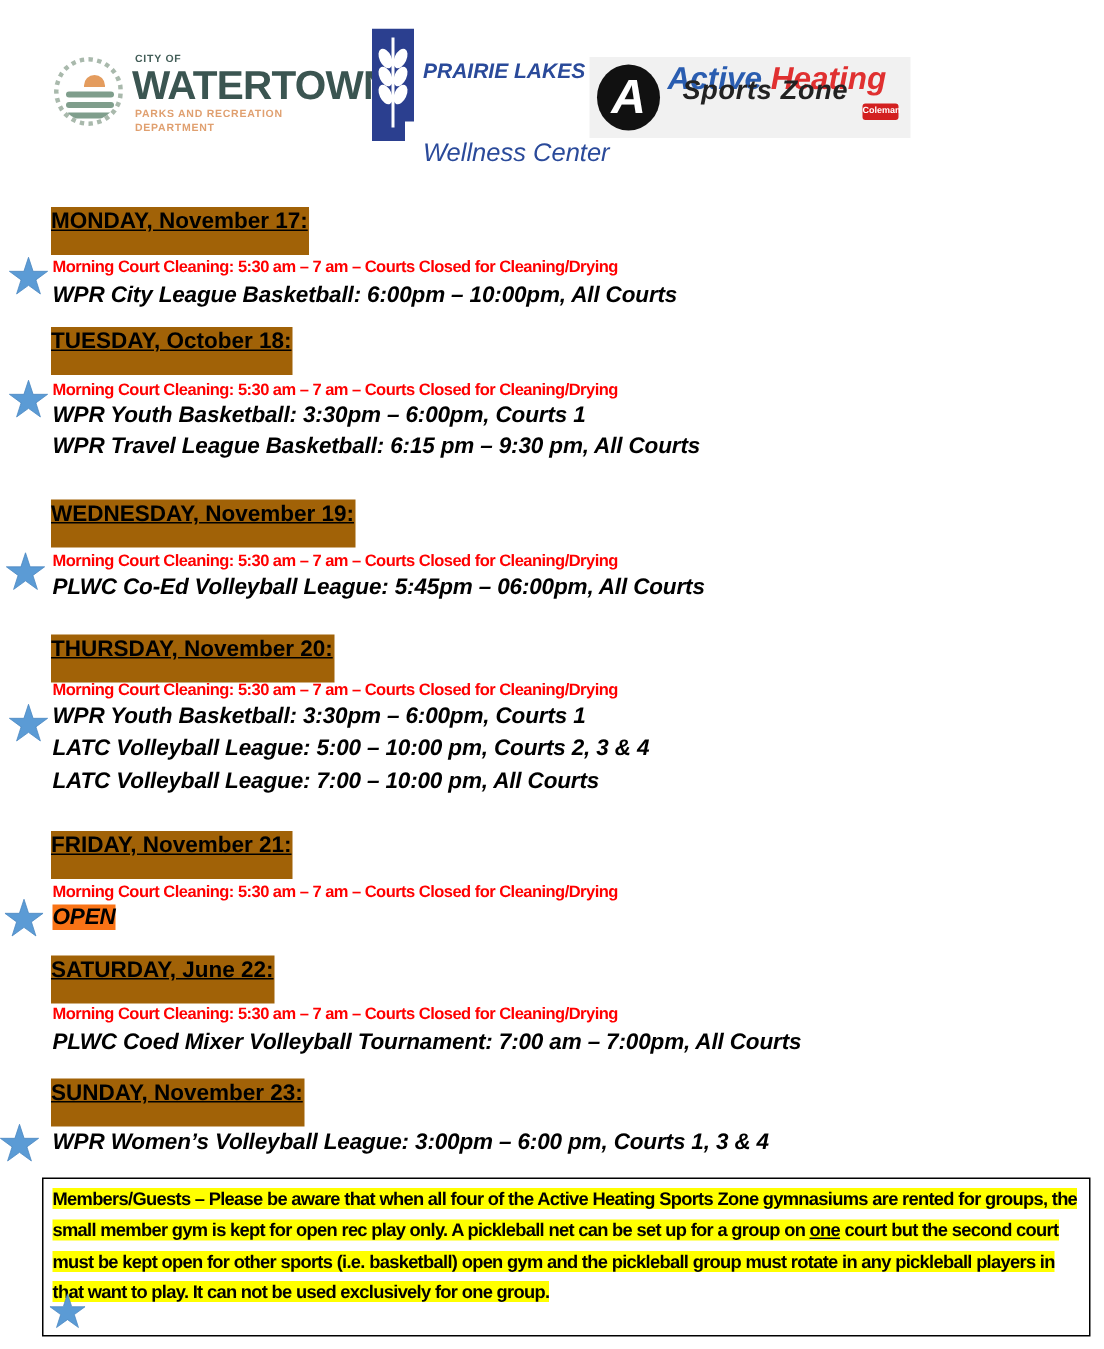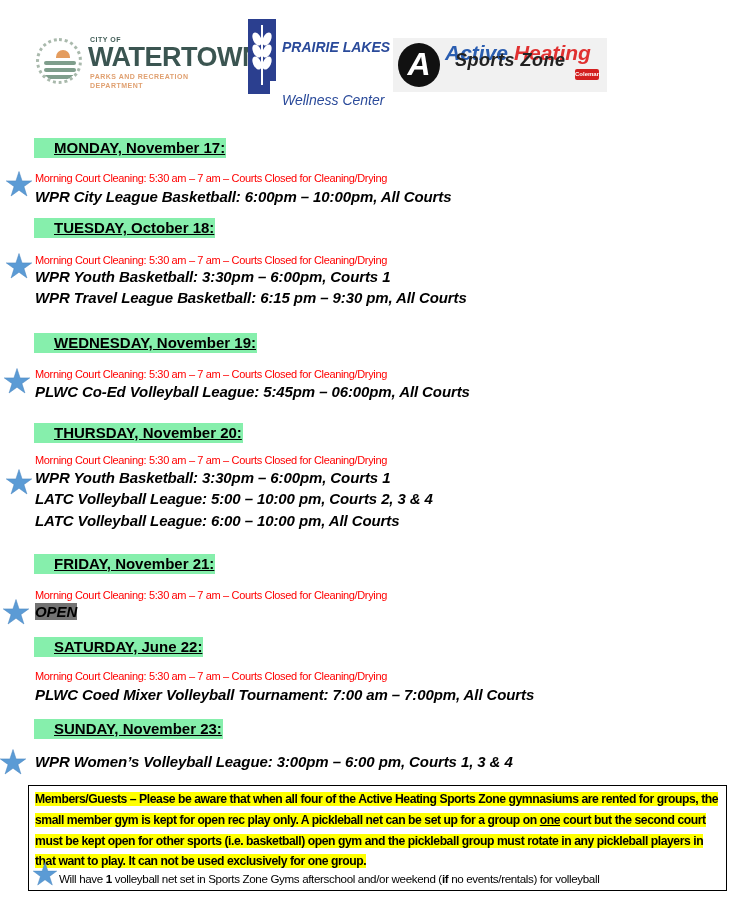--- a/index.html
+++ b/index.html
@@ -16,35 +16,35 @@
              border: 3px dotted #a9b9ac; box-sizing: border-box; background: #fff; overflow: hidden; }
   .wt-sun { position: absolute; left: 17px; top: 9px; width: 14px; height: 8px; background: #e49c5e;
             border-radius: 8px 8px 0 0; }
   .wt-wave { position: absolute; left: 5px; width: 32px; height: 4px; border-radius: 3px; background: #7f9e8c; }
   .wt-small { position: absolute; left: 54px; top: 2px; font-size: 7px; letter-spacing: 0.5px; color: #435e58; font-weight: bold; }
   .wt-big { position: absolute; left: 52px; top: 8px; font-size: 27px; font-weight: bold; color: #3b5551; letter-spacing: -0.5px; line-height: 30px; }
   .wt-sub { position: absolute; left: 54px; font-size: 7px; font-weight: bold; color: #e0a070; letter-spacing: 0.5px; }
 
   .pl-wheat { position: absolute; left: 0; top: 0; width: 28px; height: 75px; }
   .pl-title { position: absolute; left: 34px; top: 20px; font-size: 14px; font-weight: bold; color: #2a4a9a; white-space: nowrap; }
-  .pl-sub { position: absolute; left: 34px; top: 37px; font-size: 14px; color: #2a4a9a; white-space: nowrap; margin-top: 36px; }
+  .pl-sub { position: absolute; left: 34px; top: 37px; font-size: 17px; color: #2a4a9a; white-space: nowrap; margin-top: 36px; }
 
   .ah-circle { position: absolute; left: 5px; top: 5px; width: 42px; height: 44px; border-radius: 50%; background: #111; }
   .ah-a { position: absolute; left: 5px; top: 6px; width: 42px; text-align: center; color: #fff; font-weight: bold; font-size: 32px; line-height: 40px; font-style: italic; }
   .ah-active { position: absolute; left: 52px; top: 3px; font-size: 21px; font-weight: bold; font-style: italic; color: #2a5db0; white-space: nowrap; }
   .ah-heating { color: #e03030; }
   .ah-sports { position: absolute; left: 62px; top: 12px; font-size: 18px; font-weight: bold; font-style: italic; color: #222; white-space: nowrap; letter-spacing: 0.5px; }
   .ah-coleman { position: absolute; left: 182px; top: 31px; width: 24px; height: 11px; background: #d32020; color: #fff; font-size: 6px; line-height: 11px; text-align: center; font-weight: bold; border-radius: 2px; }
 
   
-  .day-header { position: absolute; left: 34px; height: 20px; background: #86efac; font-weight: bold;
-                font-size: 15px; line-height: 20px; text-decoration: underline; white-space: nowrap; padding-right: 1px; padding-left: 20px; }
-  .cleaning { position: absolute; left: 35px; color: #ff0000; font-size: 11px; font-weight: normal; white-space: nowrap; letter-spacing: -0.35px; }
+  .day-header { position: absolute; left: 34px; height: 32px; background: #a16207; font-weight: bold;
+                font-size: 15px; line-height: 20px; text-decoration: underline; white-space: nowrap; padding-right: 1px; }
+  .cleaning { position: absolute; left: 35px; color: #ff0000; font-size: 11px; font-weight: bold; white-space: nowrap; letter-spacing: -0.35px; }
   .event { position: absolute; left: 35px; font-size: 15px; font-weight: bold; white-space: nowrap; letter-spacing: -0.1px; font-style: italic; }
-  .open { background: #737373; }
+  .open { background: #f97316; }
   .star { position: absolute; width: 26px; height: 26px; }
 
   
   .notice { position: absolute; left: 28px; top: 785px; width: 699px; height: 106px; border: 1px solid #000; box-sizing: border-box; }
   .notice-text { position: absolute; left: 6px; top: 3px; width: 690px; font-size: 12.2px; line-height: 20.8px; font-weight: bold; letter-spacing: -0.45px; }
   .notice-text span.hl { background: #ffff00; }
   .notice-foot { position: absolute; left: 30px; top: 86px; font-size: 11.6px; white-space: nowrap; letter-spacing: -0.35px; }
   .notice-star { position: absolute; left: 4px; top: 76px; width: 24px; height: 24px; }
 </style>
 </head>
@@ -119,21 +119,21 @@
 <div class="cleaning" style="top:368px">Morning Court Cleaning: 5:30 am – 7 am – Courts Closed for Cleaning/Drying</div>
 <div class="event" style="top:383px">PLWC Co-Ed Volleyball League: 5:45pm – 06:00pm, All Courts</div>
 
 <div class="day-header" style="top:423px">THURSDAY, November 20:</div>
 <div class="cleaning" style="top:454px">Morning Court Cleaning: 5:30 am – 7 am – Courts Closed for Cleaning/Drying</div>
 <svg class="star" style="left:6px; top:469px">
     <use href="#star-shape"></use>
   </svg>
 <div class="event" style="top:469px">WPR Youth Basketball: 3:30pm – 6:00pm, Courts 1</div>
 <div class="event" style="top:490px">LATC Volleyball League: 5:00 – 10:00 pm, Courts 2, 3 &amp; 4</div>
-<div class="event" style="top:512px">LATC Volleyball League: 6:00 – 10:00 pm, All Courts</div>
+<div class="event" style="top:512px">LATC Volleyball League: 7:00 – 10:00 pm, All Courts</div>
 
 <div class="day-header" style="top:554px">FRIDAY, November 21:</div>
 <div class="cleaning" style="top:589px">Morning Court Cleaning: 5:30 am – 7 am – Courts Closed for Cleaning/Drying</div>
 <svg class="star" style="left:3px; top:599px">
     <use href="#star-shape"></use>
   </svg>
 <div class="event" style="top:603px"><span class="open">OPEN</span></div>
 
 <div class="day-header" style="top:637px">SATURDAY, June 22:</div>
 <div class="cleaning" style="top:670px">Morning Court Cleaning: 5:30 am – 7 am – Courts Closed for Cleaning/Drying</div>
@@ -143,14 +143,13 @@
 <svg class="star" style="left:0px; top:749px">
     <use href="#star-shape"></use>
   </svg>
 <div class="event" style="top:753px">WPR Women’s Volleyball League: 3:00pm – 6:00 pm, Courts 1, 3 &amp; 4</div>
 
 <div class="notice">
   <div class="notice-text"><span class="hl"><span>Members/Guests – Please be aware that when all four of the Active Heating Sports Zone gymnasiums are rented for groups, the small member gym is kept for open rec play only. A pickleball net can be set up for a group on </span><span style="text-decoration:underline">one</span><span> court but the second court must be kept open for other sports (i.e. basketball) open gym and the pickleball group must rotate in any pickleball players in that want to play. It can not be used exclusively for one group.</span></span></div>
   <svg class="notice-star">
       <use href="#star-shape"></use>
     </svg>
-  <div class="notice-foot"><span>Will have </span><b>1</b><span> volleyball net set in Sports Zone Gyms afterschool and/or weekend (</span><b>if</b><span> no events/rentals) for volleyball</span></div>
 </div>
 
 </body></html>

